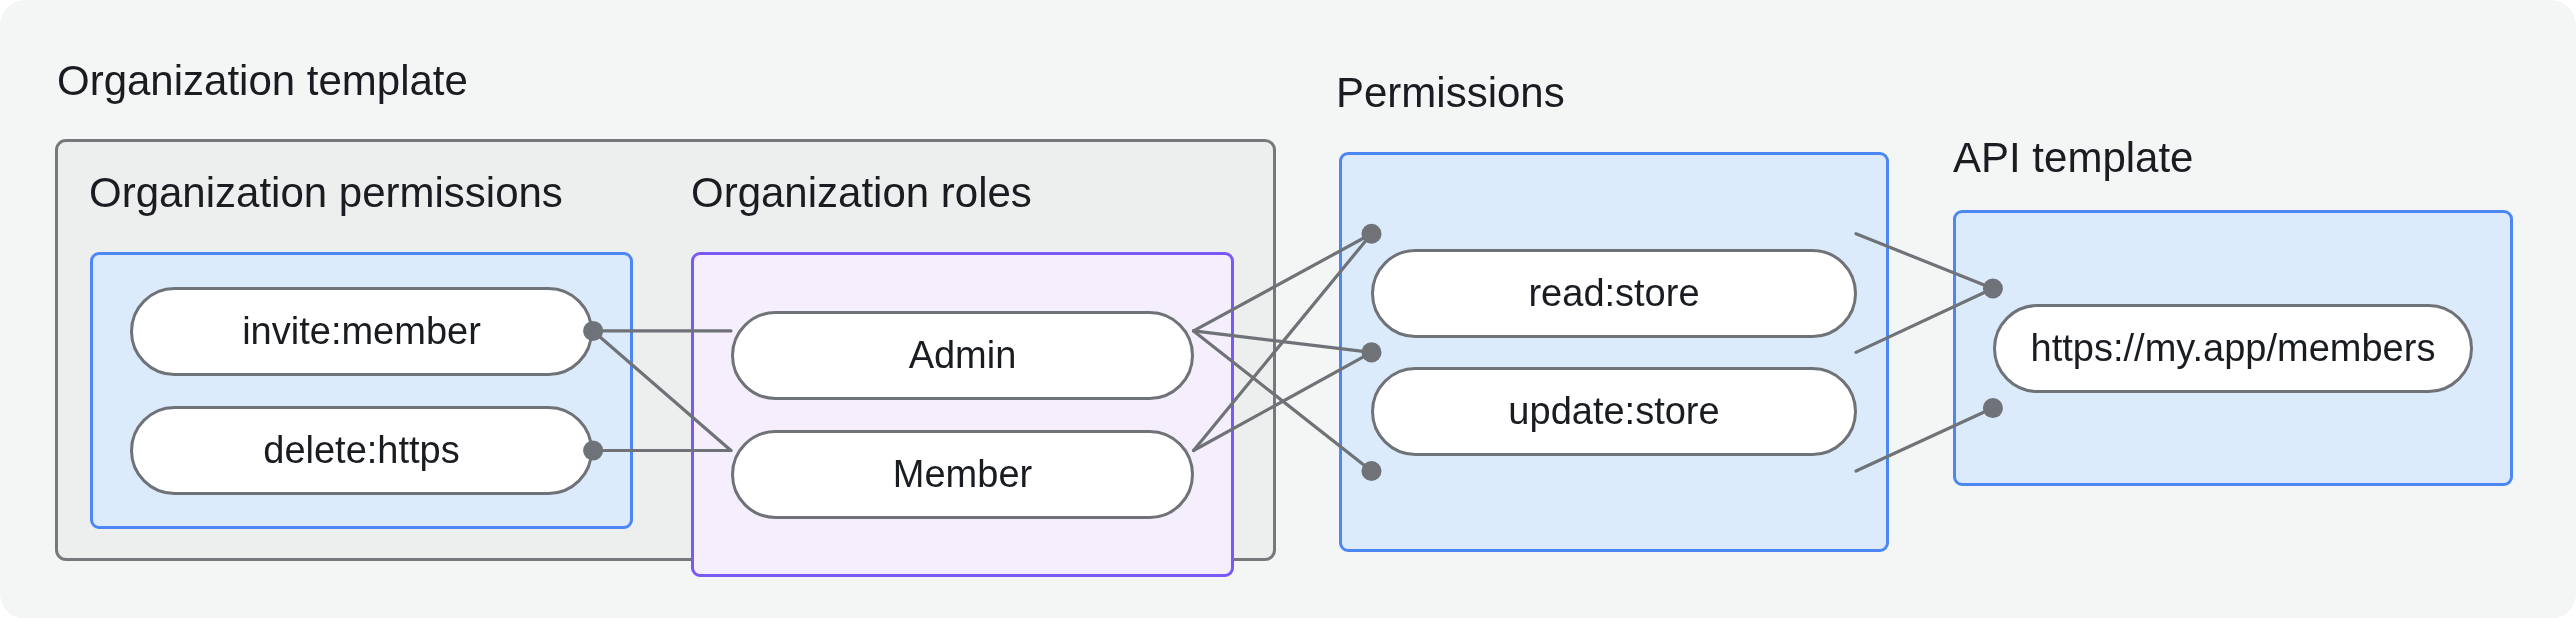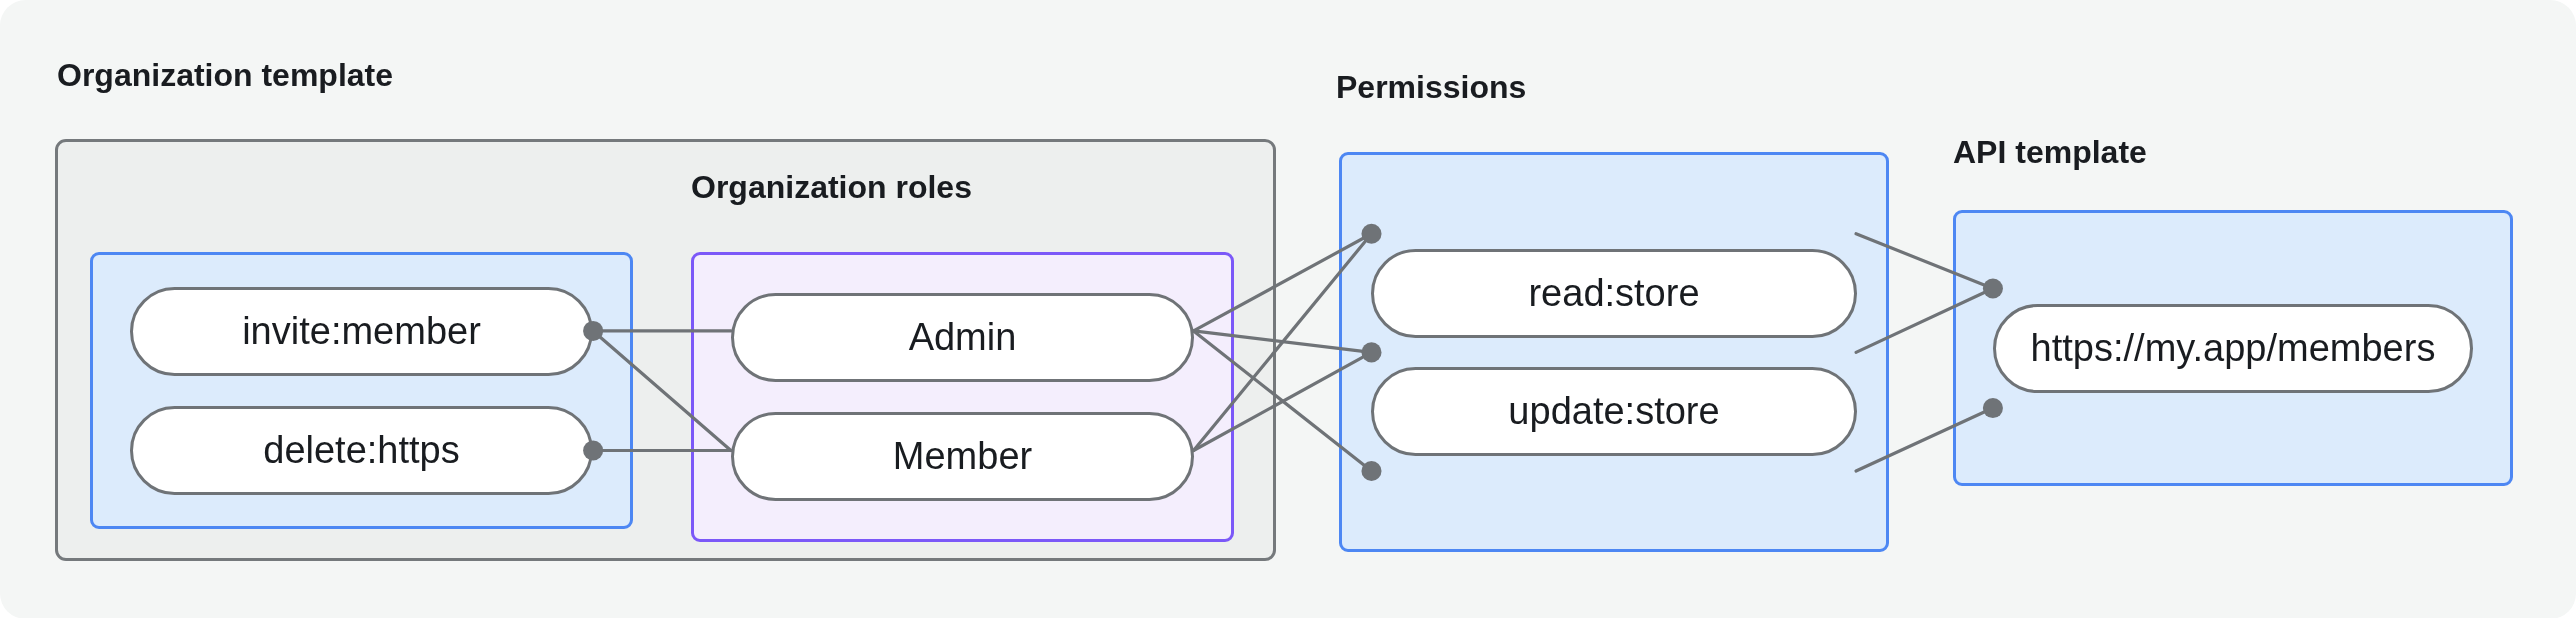--- a/index.html
+++ b/index.html
@@ -11,22 +11,22 @@
   .canvas {
     position: relative;
     width: 2576px;
     height: 619px;
     background: var(--canvas-bg, #f4f6f5);
     border-radius: 25.6px;
     overflow: hidden;
   }
   .heading {
     position: absolute;
-    font-size: 32px;
-    font-weight: 700;
+    font-size: 42px;
+    font-weight: 400;
     line-height: 1.15;
     color: var(--text, #191c20);
     white-space: nowrap;
     z-index: 3;
   }
   #lbl-template     { left: 57px;   top: 57px;  }
   #lbl-orgperm      { left: 89px;   top: 169px; }
   #lbl-orgroles     { left: 691px;  top: 169px; }
   #lbl-permissions  { left: 1336px; top: 69px; text-align: right;  }
   #lbl-api          { left: 1953px; top: 134px; }
@@ -42,21 +42,21 @@
   .box-node { border-radius: 9px; z-index: 3; }
   .style-blue {
     background: var(--blue-box-bg, #dcebfc);
     border: 3.7px solid var(--blue-box-border, #4d87f3);
   }
   .style-purple {
     background: var(--purple-box-bg, #f4eefd);
     border: 3.7px solid var(--purple-box-border, #7b58f8);
   }
   #grp-org-permissions { left: 90px;   top: 252px; width: 543px; height: 277px; }
-  #grp-org-roles       { left: 691px;  top: 252px; width: 543px; height: 290px; }
+  #grp-org-roles       { left: 691px;  top: 252px; width: 543px; height: 325px; }
   #grp-permissions     { left: 1339px; top: 152px; width: 550px; height: 400px; }
   #grp-api             { left: 1953px; top: 210px; width: 560px; height: 276px; }
 
   .stack {
     display: flex;
     flex-direction: column;
     justify-content: center;
     gap: 30px;
     height: 100%;
     padding: 0 37px;
@@ -90,20 +90,21 @@
 </style>
 </head>
 <body>
 
 <div class="canvas">
 
   <div class="box box-template"></div>
 
   <div class="heading" id="lbl-template">Organization template</div>
 
+  <div class="heading" id="lbl-orgperm">Organization permissions</div>
 
   <div class="heading" id="lbl-orgroles">Organization roles</div>
 
   <div class="heading" id="lbl-permissions">Permissions</div>
 
   <div class="heading" id="lbl-api">API template</div>
 
   <div class="box box-node style-blue" id="grp-org-permissions">
     <div class="stack">
         <div class="pill">invite:member</div>

